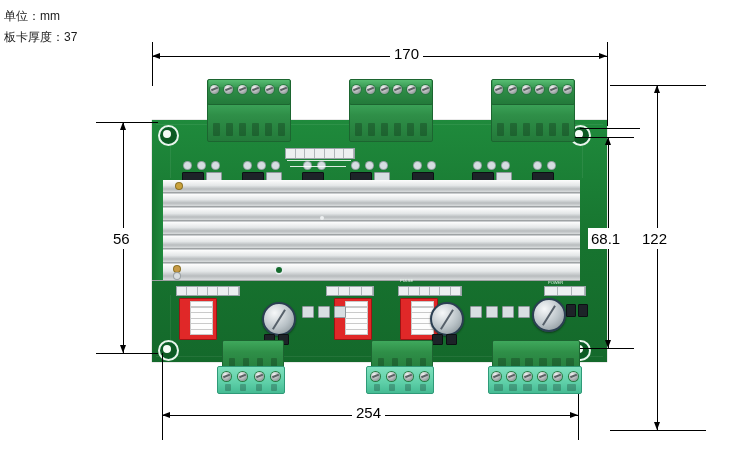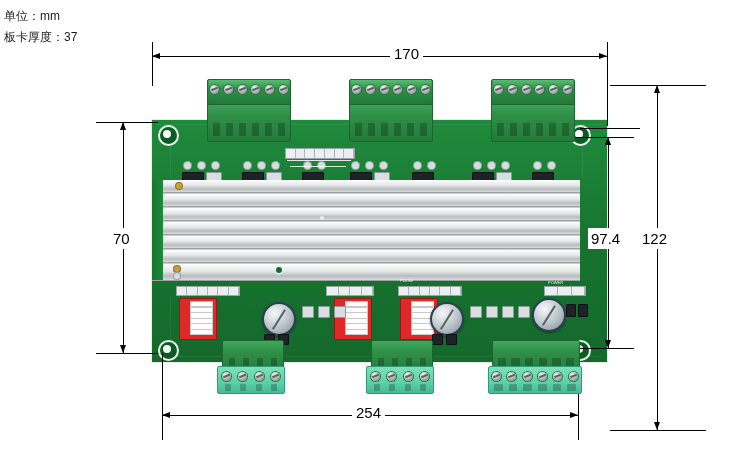--- a/index.html
+++ b/index.html
@@ -427,28 +427,28 @@
   <div class="dimline hline" style="left:162px;top:415px;width:416px;"></div>
   <div class="arrow arr-l" style="left:162px;top:411.5px;"></div>
   <div class="arrow arr-r" style="left:570px;top:411.5px;"></div>
   <div class="dimtext" style="left:352px;top:404px;">254</div>
 
   <div class="exth" style="left:96px;top:122px;width:62px;"></div>
   <div class="exth" style="left:96px;top:353px;width:62px;"></div>
   <div class="dimline vline" style="left:123px;top:122px;height:231px;"></div>
   <div class="arrow arr-u" style="left:119.5px;top:122px;"></div>
   <div class="arrow arr-d" style="left:119.5px;top:345px;"></div>
-  <div class="dimtext vert" style="left:110px;top:228px;">70</div>
+  <div class="dimtext vert" style="left:110px;top:228px;">56</div>
 
   <div class="exth" style="left:572px;top:137px;width:62px;"></div>
   <div class="exth" style="left:572px;top:348px;width:62px;"></div>
   <div class="dimline vline" style="left:608px;top:137px;height:211px;"></div>
   <div class="arrow arr-u" style="left:604.5px;top:137px;"></div>
   <div class="arrow arr-d" style="left:604.5px;top:340px;"></div>
-  <div class="dimtext vert" style="left:588px;top:228px;">97.4</div>
+  <div class="dimtext vert" style="left:588px;top:228px;">68.1</div>
 
   <div class="exth" style="left:610px;top:85px;width:96px;"></div>
   <div class="exth" style="left:610px;top:430px;width:96px;"></div>
   <div class="dimline vline" style="left:657px;top:85px;height:345px;"></div>
   <div class="arrow arr-u" style="left:653.5px;top:85px;"></div>
   <div class="arrow arr-d" style="left:653.5px;top:422px;"></div>
   <div class="dimtext vert" style="left:639px;top:228px;">122</div>
 
   <div class="exth" style="left:580px;top:128px;width:60px;"></div>
   <div class="exth" style="left:580px;top:348px;width:28px;"></div>

